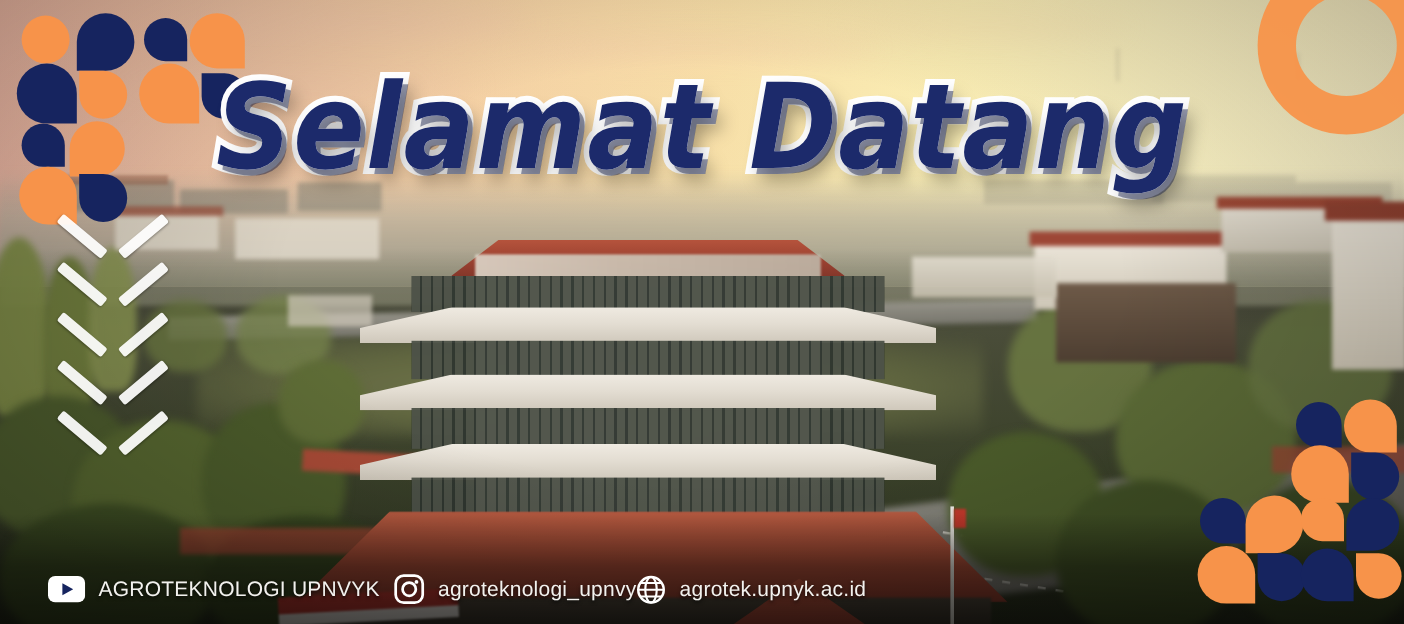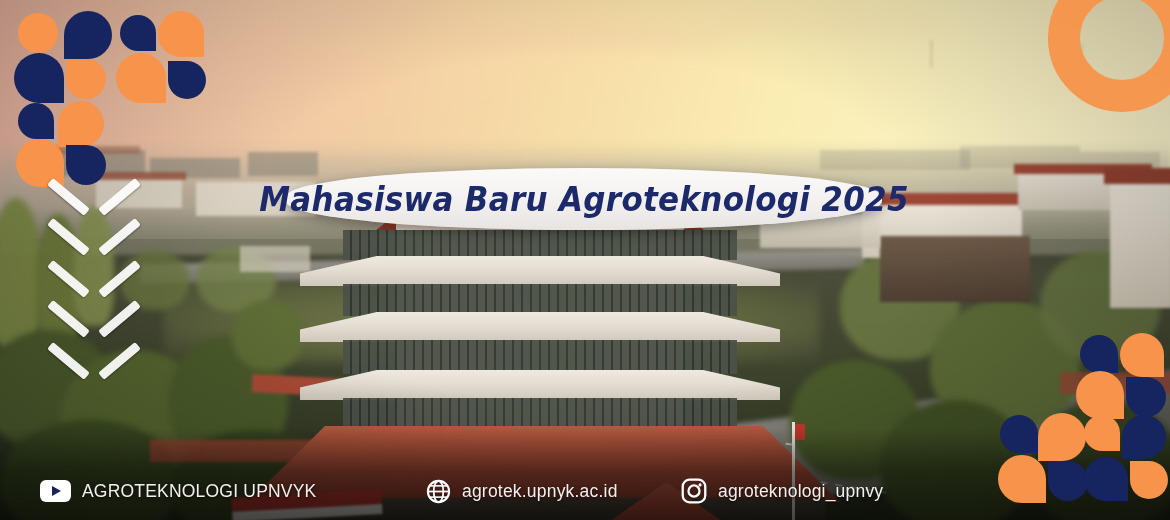--- a/index.html
+++ b/index.html
@@ -237,21 +237,21 @@
       5px 7px 11px rgba(0,0,0,.35);
   }
 
   
   .social{
     position:absolute; left:0; bottom:0; width:100%; height:58px;
     display:flex; align-items:center;
     padding-left:40px; gap:0;
   }
   .s-item{ display:flex; align-items:center; gap:11px; }
-  .s-item.yt{ width:386px; }
+  .s-item.yt{ width:288px; }
   .s-item.web{ width:255px; }
   .s-label{
     color:#f2f1ee; font-size:17.5px; letter-spacing:.2px;
     font-family:"Liberation Sans", sans-serif;
     text-shadow:0 1px 3px rgba(0,0,0,.7);
     white-space:nowrap;
   }
   .ic{ flex:0 0 auto; display:block; }
 </style>
 </head>
@@ -407,51 +407,51 @@
   </div>
 
   <div class="chevrons">
     <span class="chev" style="top:0px;"></span>
     <span class="chev" style="top:40px;"></span>
     <span class="chev" style="top:82px;"></span>
     <span class="chev" style="top:122px;"></span>
     <span class="chev" style="top:164px;"></span>
   </div>
 
-
-  <div class="pill">
-    <span class="pill-text">Mahasiswa Baru Agroteknologi 2025</span>
-  </div>
+  <div class="headline-wrap">
+    <span class="headline">Selamat Datang</span>
+  </div>
+
 
 
   <div class="social">
 
     <div class="s-item yt">
       <svg class="ic" width="31" height="22" viewBox="0 0 31 22">
         <rect x="0" y="0" width="31" height="22" rx="6" ry="6" fill="#ffffff"></rect>
         <polygon points="12,6 12,16 21,11" fill="#16245f"></polygon>
       </svg>
       <span class="s-label">AGROTEKNOLOGI UPNVYK</span>
+    </div>
+
+    <div class="s-item ig">
+      <svg class="ic" width="26" height="26" viewBox="0 0 24 24">
+        <rect x="1.6" y="1.6" width="20.8" height="20.8" rx="6.2" ry="6.2" fill="none" stroke="#ffffff" stroke-width="2.1"></rect>
+        <circle cx="12" cy="12" r="5.1" fill="none" stroke="#ffffff" stroke-width="2.1"></circle>
+        <circle cx="17.6" cy="6.4" r="1.45" fill="#ffffff"></circle>
+      </svg>
+      <span class="s-label">agroteknologi_upnvy</span>
     </div>
 
     <div class="s-item web">
       <svg class="ic" width="25" height="25" viewBox="0 0 24 24">
         <circle cx="12" cy="12" r="10.2" fill="none" stroke="#ffffff" stroke-width="2"></circle>
         <ellipse cx="12" cy="12" rx="4.6" ry="10.2" fill="none" stroke="#ffffff" stroke-width="1.7"></ellipse>
         <line x1="1.8" y1="12" x2="22.2" y2="12" stroke="#ffffff" stroke-width="1.7"></line>
         <line x1="3.4" y1="6.6" x2="20.6" y2="6.6" stroke="#ffffff" stroke-width="1.5"></line>
         <line x1="3.4" y1="17.4" x2="20.6" y2="17.4" stroke="#ffffff" stroke-width="1.5"></line>
       </svg>
       <span class="s-label">agrotek.upnyk.ac.id</span>
     </div>
 
-    <div class="s-item ig">
-      <svg class="ic" width="26" height="26" viewBox="0 0 24 24">
-        <rect x="1.6" y="1.6" width="20.8" height="20.8" rx="6.2" ry="6.2" fill="none" stroke="#ffffff" stroke-width="2.1"></rect>
-        <circle cx="12" cy="12" r="5.1" fill="none" stroke="#ffffff" stroke-width="2.1"></circle>
-        <circle cx="17.6" cy="6.4" r="1.45" fill="#ffffff"></circle>
-      </svg>
-      <span class="s-label">agroteknologi_upnvy</span>
-    </div>
-
   </div>
 
 </div>
 
 </body></html>

